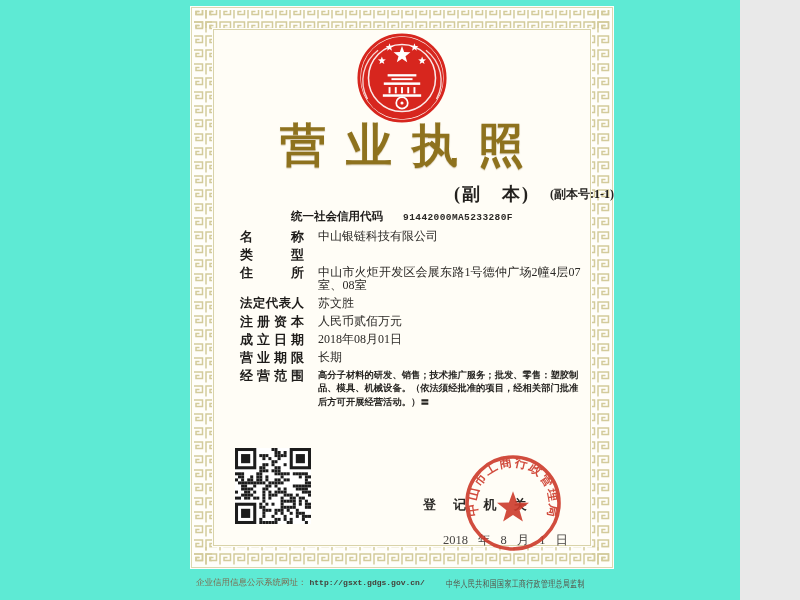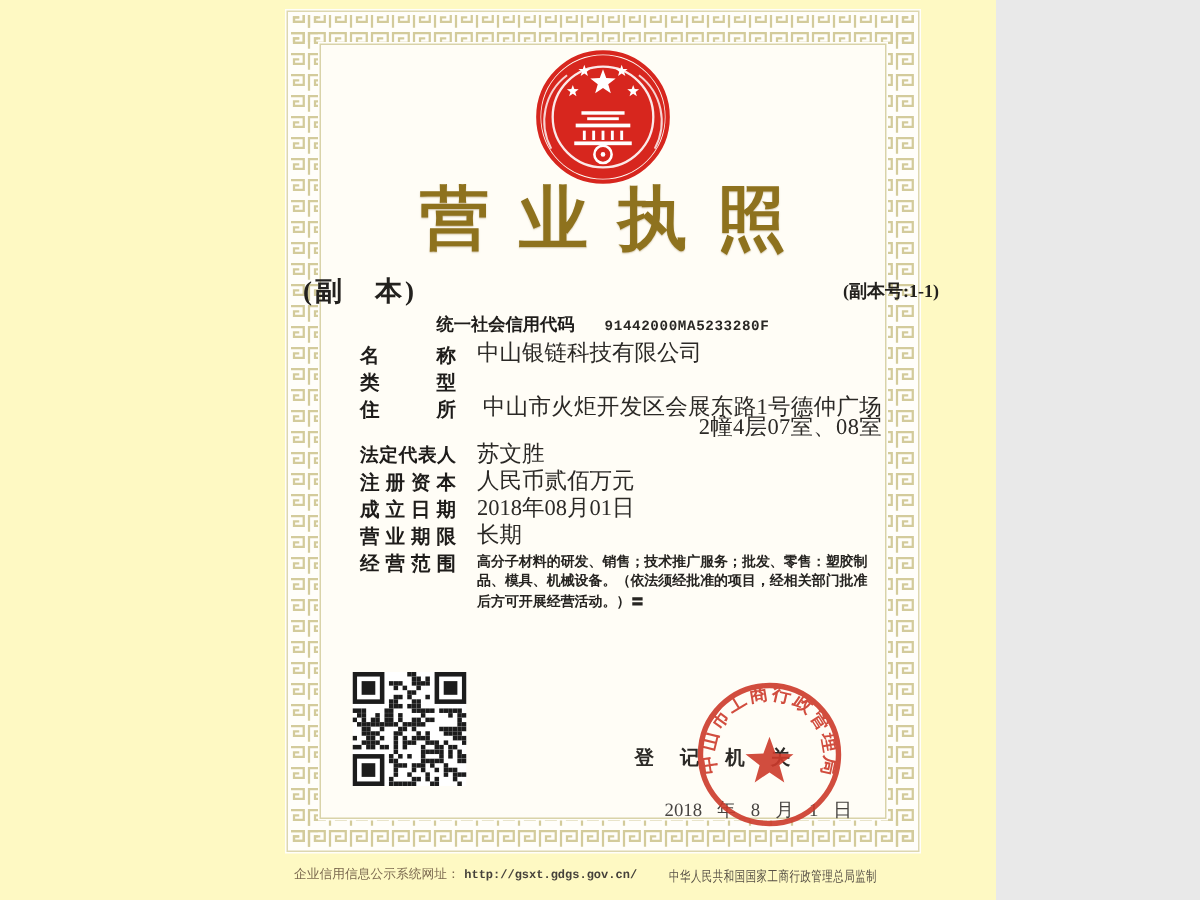--- a/index.html
+++ b/index.html
@@ -1,47 +1,47 @@
 <!DOCTYPE html>
 <html><head>
 <meta charset="utf-8">
 <style>
   * { margin:0; padding:0; box-sizing:border-box; }
   html,body { background:#e9e9e9; }
   .scan {
-    position:relative; width:664px; height:600px; background:#fef9c3;
+    position:relative; width:740px; height:600px; background:#5eead4;
     overflow:hidden; font-family:"Liberation Serif","DejaVu Serif",serif;
   }
   .cert { position:absolute; left:190px; top:6px; width:424px; height:563px; background:#fffefa; }
   .frame { position:absolute; left:0; top:0; }
   .abs { position:absolute; }
 
   .emblem { left:166px; top:24px; }
 
   .title {
     left:0; top:114px; width:100%; text-align:center;
     font-size:46px; font-weight:700; color:#8e721e;
     letter-spacing:20px; text-indent:20px; line-height:52px;
     text-shadow:0 1px 1px rgba(120,90,20,.35);
   }
-  .subrow { left:12px; top:176px; width:100%; display:flex; justify-content:space-between; align-items:center; gap:20px; color:#23211e; }
+  .subrow { left:0; top:176px; width:100%; display:flex; justify-content:flex-end; align-items:center; gap:20px; color:#23211e; }
   .copy-main { font-size:18px; font-weight:700; letter-spacing:2px; }
   .copy-no { font-size:12px; font-weight:600; }
 
   .coderow { left:0; top:203px; width:100%; display:flex; justify-content:center; align-items:baseline; gap:20px; }
   .code-label { font-size:11.5px; font-weight:700; color:#1e1c1a; }
   .code-value { font-family:"Liberation Mono","DejaVu Sans Mono",monospace; font-size:9.5px; font-weight:700; color:#2a2825; letter-spacing:.4px; }
 
   .fields { left:50px; top:224px; width:348px; }
   .frow { display:flex; align-items:flex-start; margin-bottom:5px; }
   .flabel { width:64px; min-width:64px; display:flex; justify-content:space-between;
             font-size:13px; font-weight:700; color:#1e1c1a; line-height:13px; }
   .flabel.tight { font-size:12.4px; }
-  .fvalue { margin-left:14px; font-size:15px; color:#2b2926; line-height:13px; }
-  .fvalue.small { font-size:15px; line-height:13px; letter-spacing:.2px;text-align:right; }
+  .fvalue { margin-left:14px; font-size:12px; color:#2b2926; line-height:13px; }
+  .fvalue.small { font-size:12px; line-height:13px; letter-spacing:.2px; }
   .fvalue.scope { font-size:9.3px; line-height:13.4px; font-weight:600; color:#262421; width:268px; }
 
   .qr { left:45px; top:442px; }
   .reg-label { left:186px; top:490px; font-size:13px; font-weight:700; letter-spacing:7px; color:#2c2a27; white-space:nowrap;margin-left:47px; }
 
   .daterow { left:253px; top:526px; display:flex; align-items:baseline; gap:10px;
              font-size:12.5px; color:#474441; }
   .seal { left:258px; top:432px; opacity:.9; pointer-events:none; }
 
   .footer-left { left:196px; top:577px; display:flex; align-items:baseline; gap:3px; white-space:nowrap; }

